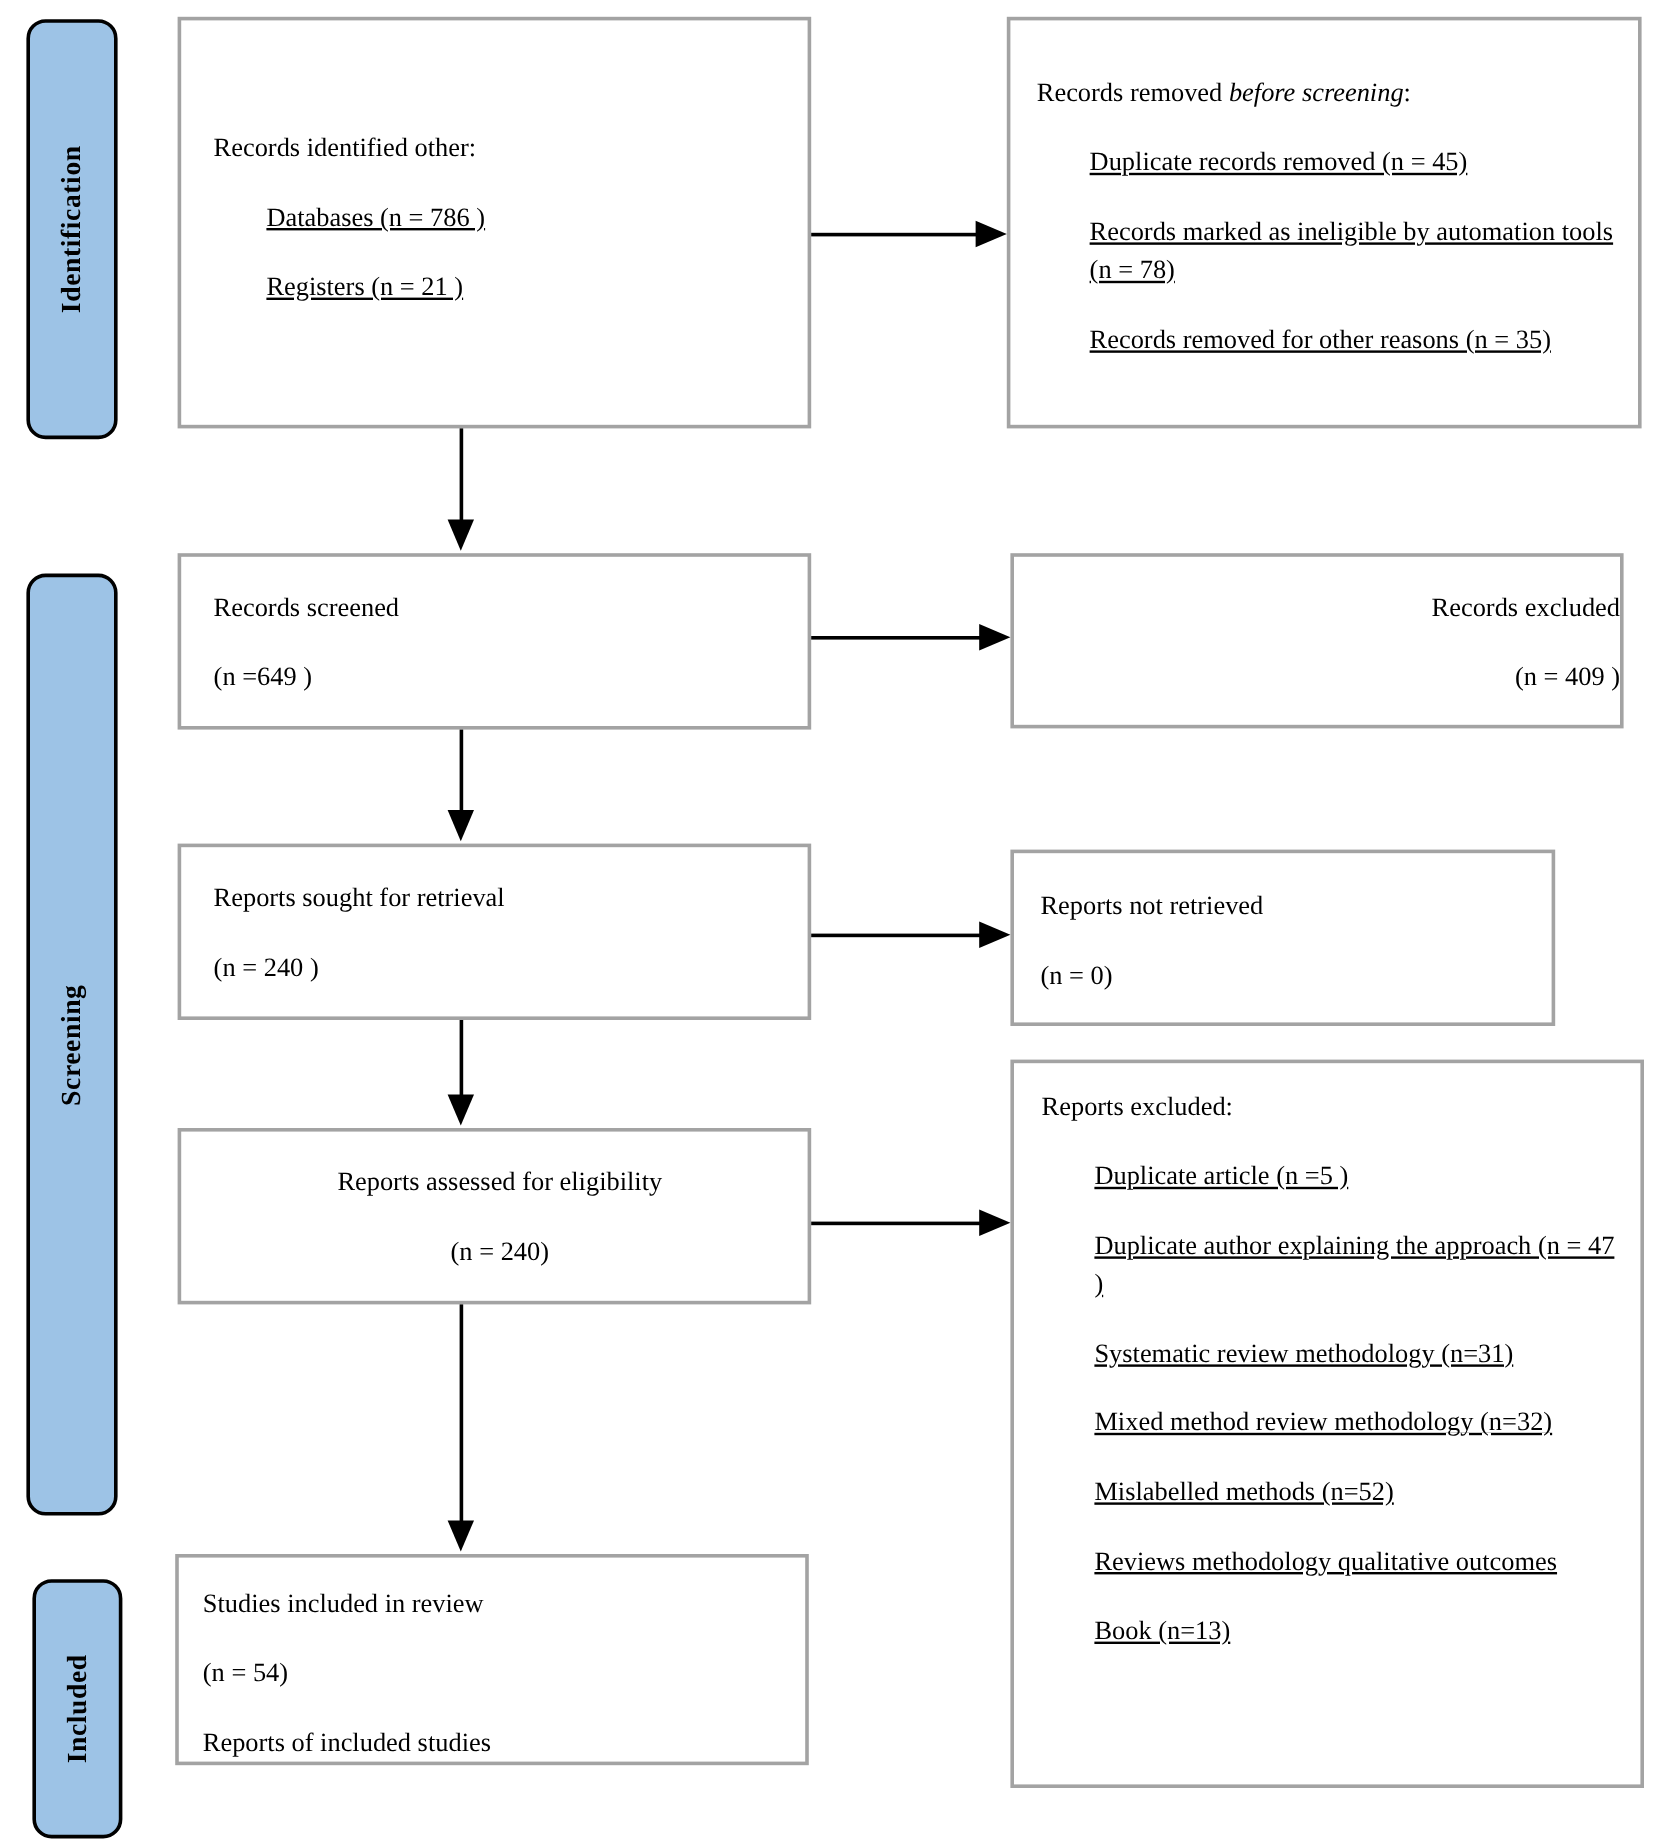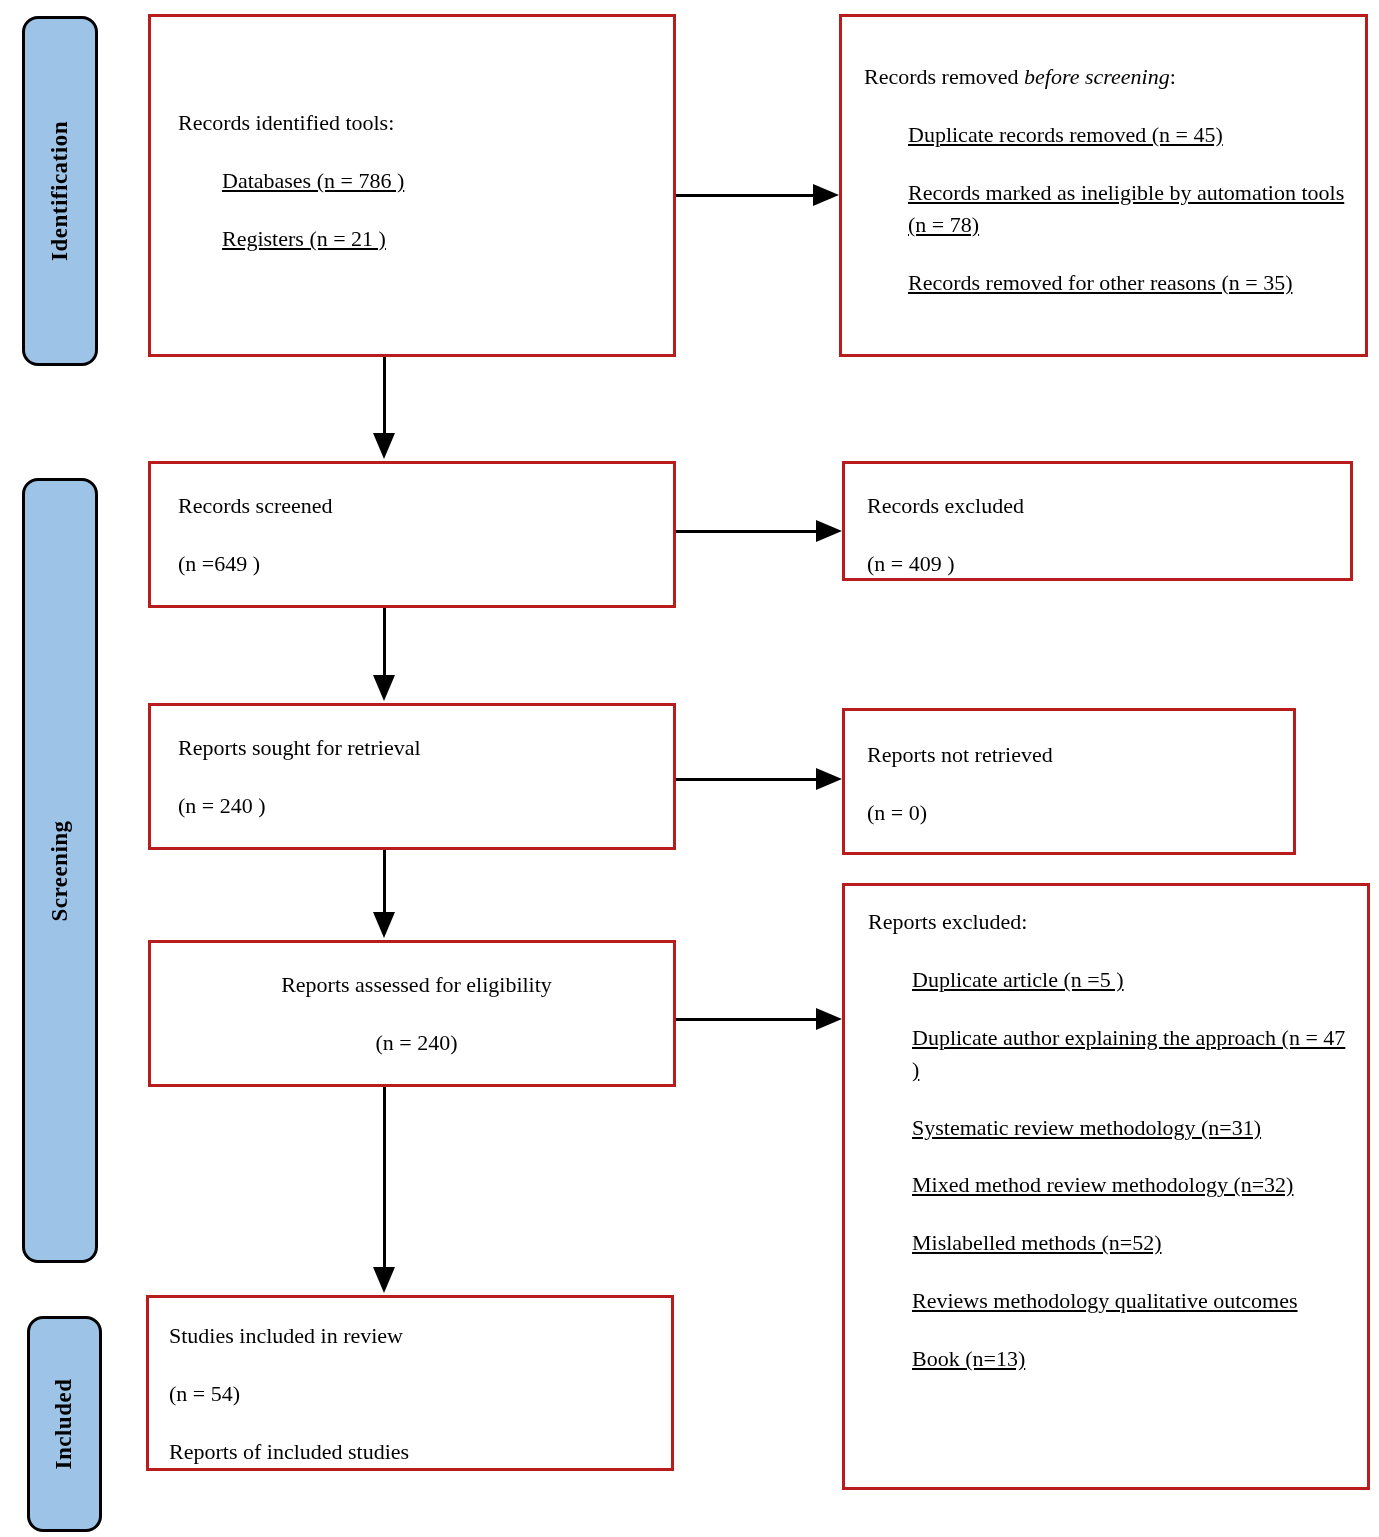--- a/index.html
+++ b/index.html
@@ -27,32 +27,32 @@
     transform: rotate(-90deg);
     white-space: nowrap;
     font-weight: bold;
     font-size: 23px;
     letter-spacing: 0.5px;
   }
   
   .box {
     position: absolute;
     background: #fff;
-    border: 3px solid #b91c1c;
+    border: 3px solid #a3a3a3;
     box-sizing: border-box;
     overflow: hidden;
   }
   .box p { margin: 0 0 26px; line-height: 1.45; }
   .indent { margin-left: 44px !important; text-decoration: underline; }
   .it { font-style: italic; }
 
   #box-identified      { left: 148px; top: 14px;   width: 528px; height: 343px; padding: 90px 18px 8px 27px; }
   #box-removed         { left: 839px; top: 14px;   width: 529px; height: 343px; padding: 44px 14px 8px 22px; }
   #box-screened        { left: 148px; top: 461px;  width: 528px; height: 147px; padding: 26px 4px 8px 27px; }
-  #box-rec-excluded    { left: 842px; top: 461px;  width: 511px; height: 120px; padding: 26px 0 8px 22px; }
+  #box-rec-excluded    { left: 842px; top: 461px;  width: 511px; height: 146px; padding: 26px 0 8px 22px; text-align: right; }
   #box-sought          { left: 148px; top: 703px;  width: 528px; height: 147px; padding: 26px 18px 8px 27px; }
   #box-not-retrieved   { left: 842px; top: 708px;  width: 454px; height: 147px; padding: 28px 14px 8px 22px; }
   #box-assessed        { left: 148px; top: 940px;  width: 528px; height: 147px; padding: 26px 18px 8px 27px; text-align: center; }
   #box-rep-excluded    { left: 842px; top: 883px;  width: 528px; height: 607px; padding: 20px 12px 8px 23px; }
   #box-included        { left: 146px; top: 1295px; width: 528px; height: 176px; padding: 22px 18px 8px 20px; }
 
   #stage-identification { left: 22px; top: 16px;   width: 76px; height: 350px; }
   #stage-screening      { left: 22px; top: 478px;  width: 76px; height: 785px; }
   #stage-included       { left: 27px; top: 1316px; width: 75px; height: 216px; }
 
@@ -81,21 +81,21 @@
     <span class="vtext">Identification</span>
   </div>
   <div class="stage" id="stage-screening">
     <span class="vtext">Screening</span>
   </div>
   <div class="stage" id="stage-included">
     <span class="vtext">Included</span>
   </div>
 
   <div class="box" id="box-identified">
-    <p>Records identified tools:</p>
+    <p>Records identified other:</p>
     <p class="indent">Databases (n = 786 )</p>
     <p class="indent">Registers (n = 21 )</p>
   </div>
 
   <div class="box" id="box-removed">
     <p><span>Records removed </span><span class="it">before screening</span><span>:</span></p>
     <p class="indent">Duplicate records removed  (n = 45)</p>
     <p class="indent">Records marked as ineligible by automation tools (n = 78)</p>
     <p class="indent">Records removed for other reasons (n = 35)</p>
   </div>

